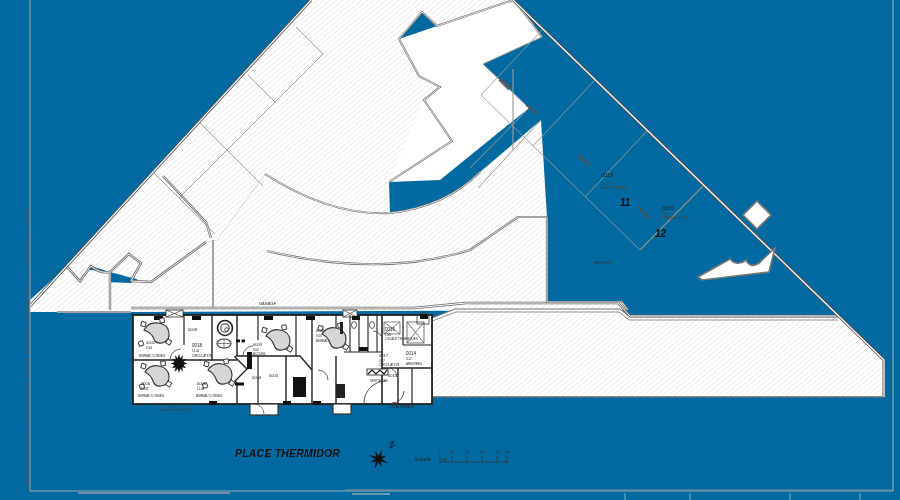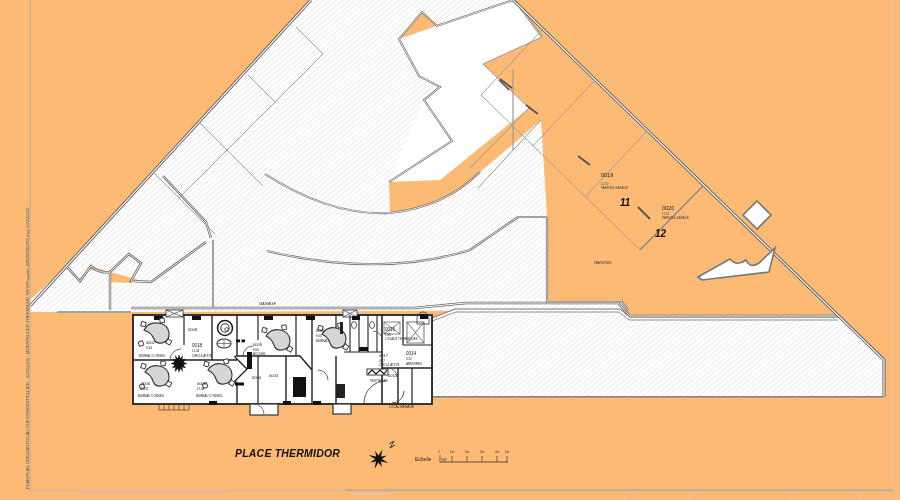--- a/index.html
+++ b/index.html
@@ -1,16 +1,16 @@
 <!DOCTYPE html>
 <html><head>
 <meta charset="utf-8">
 <style>
 html,body{margin:0;padding:0;background:#fff;}
-#sheet{position:relative;width:900px;height:500px;background:#fdba74;overflow:hidden;
+#sheet{position:relative;width:900px;height:500px;background:#0369a1;overflow:hidden;
 font-family:"Liberation Sans", sans-serif;}
 svg text{font-family:"Liberation Sans", sans-serif;}
 </style>
 </head>
 <body>
 <div id="sheet">
 <svg width="900" height="500" viewBox="0 0 900 500">
 <defs>
 <pattern id="hatch" width="4.0" height="4.0" patternUnits="userSpaceOnUse" patternTransform="rotate(-40)">
   <rect width="4.0" height="4.0" fill="#ffffff"></rect>

